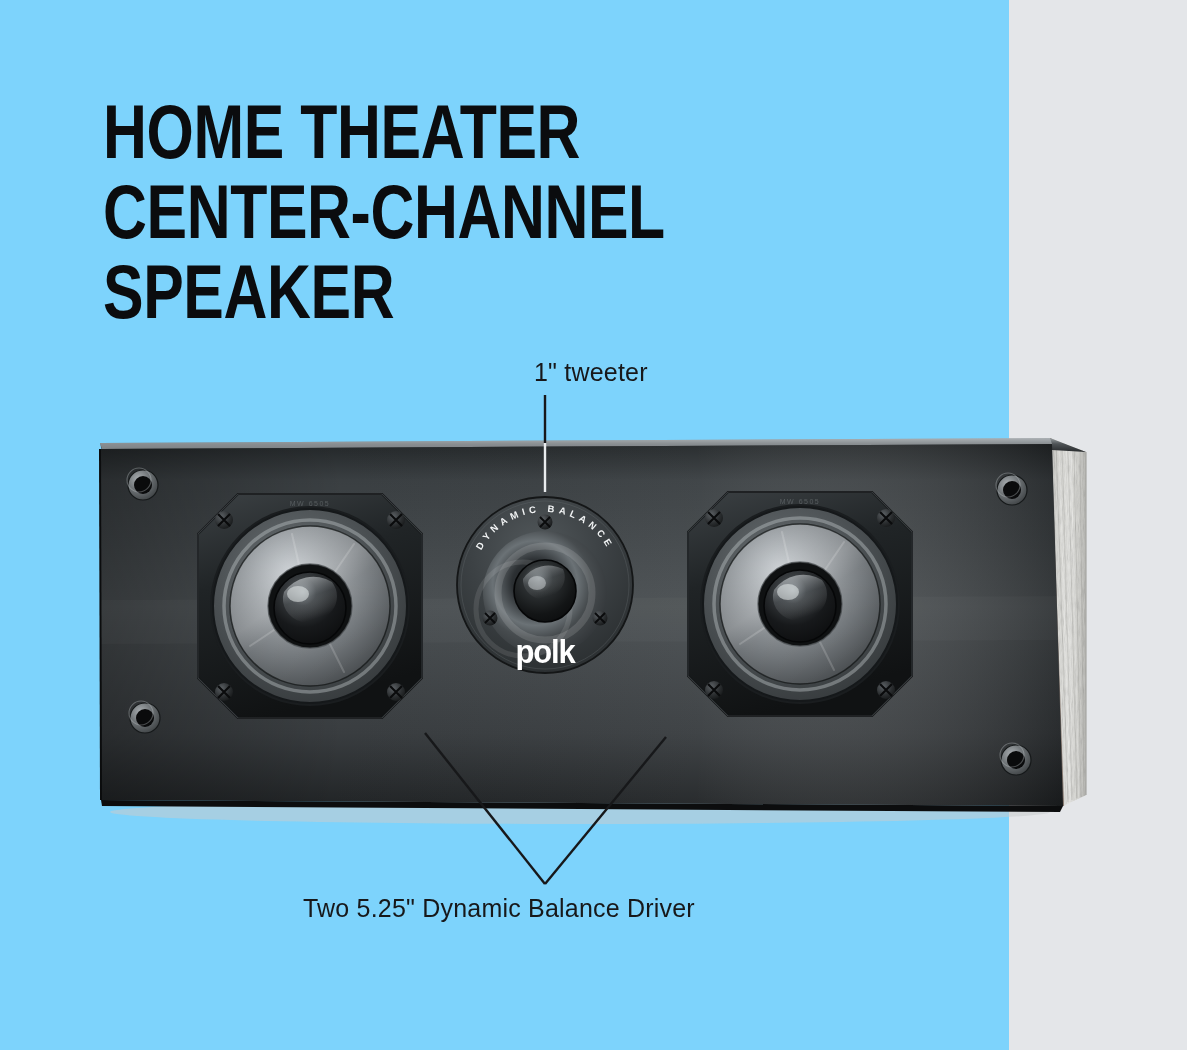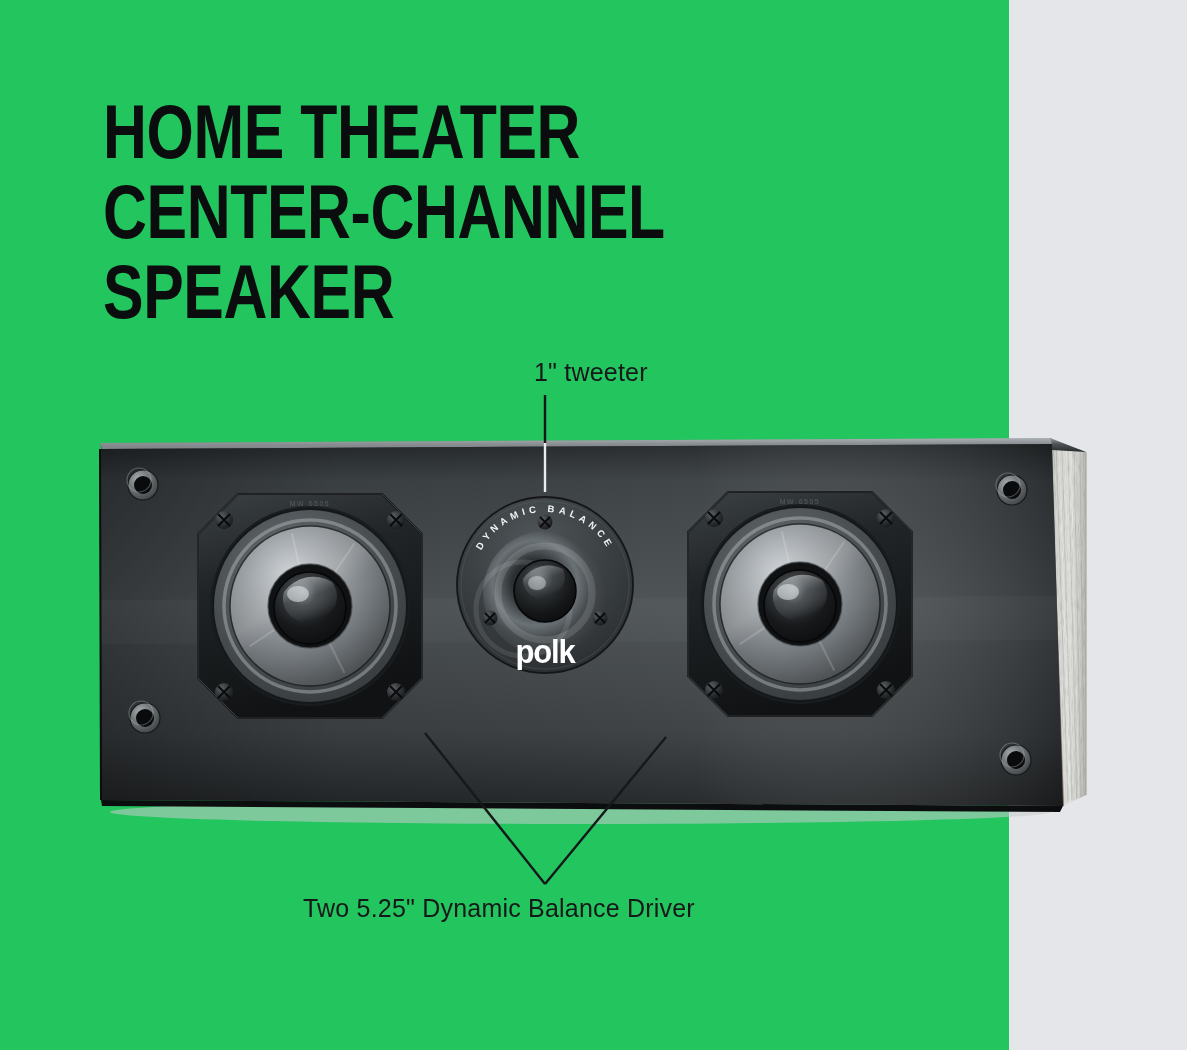--- a/index.html
+++ b/index.html
@@ -14,21 +14,21 @@
     font-family: "Liberation Sans", sans-serif;
     overflow: hidden;
     position: relative;
   }
 
   #stage {
     position: absolute;
     left: 0; top: 0;
     width: 1009px;
     height: 1050px;
-    background: #22c55e;
+    background: #7dd3fc;
   }
 
   
   .headline {
     position: absolute;
     left: 103px;
     top: 92px;
     width: 700px;
     color: #0b0c0e;
     font-family: "Liberation Sans Narrow", "Liberation Sans", sans-serif;

